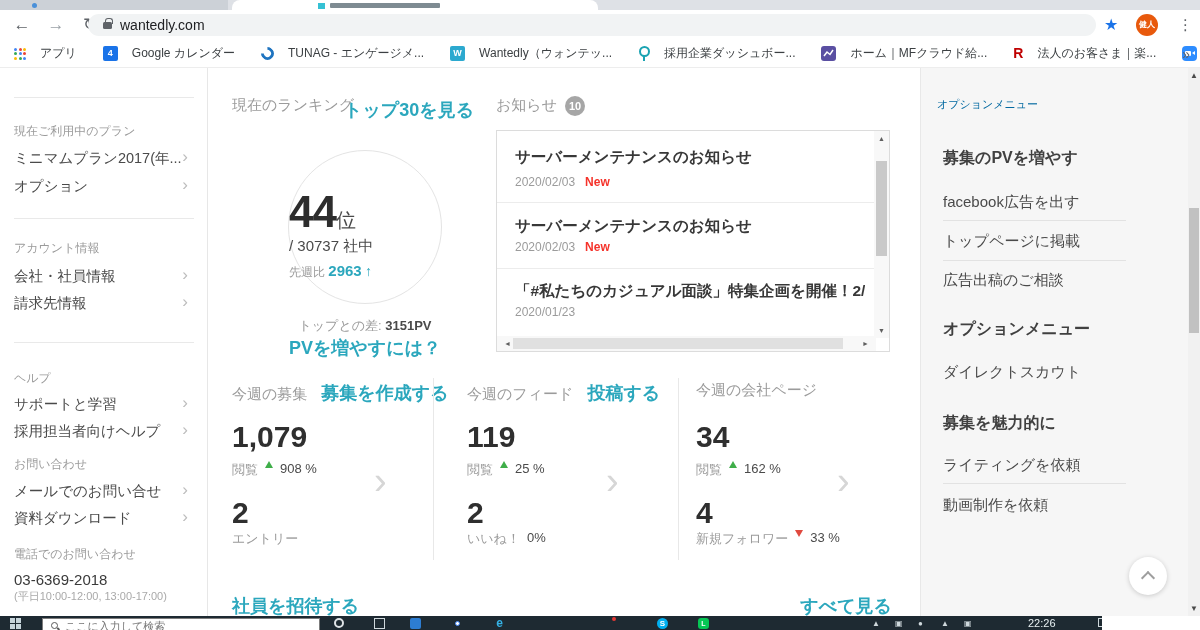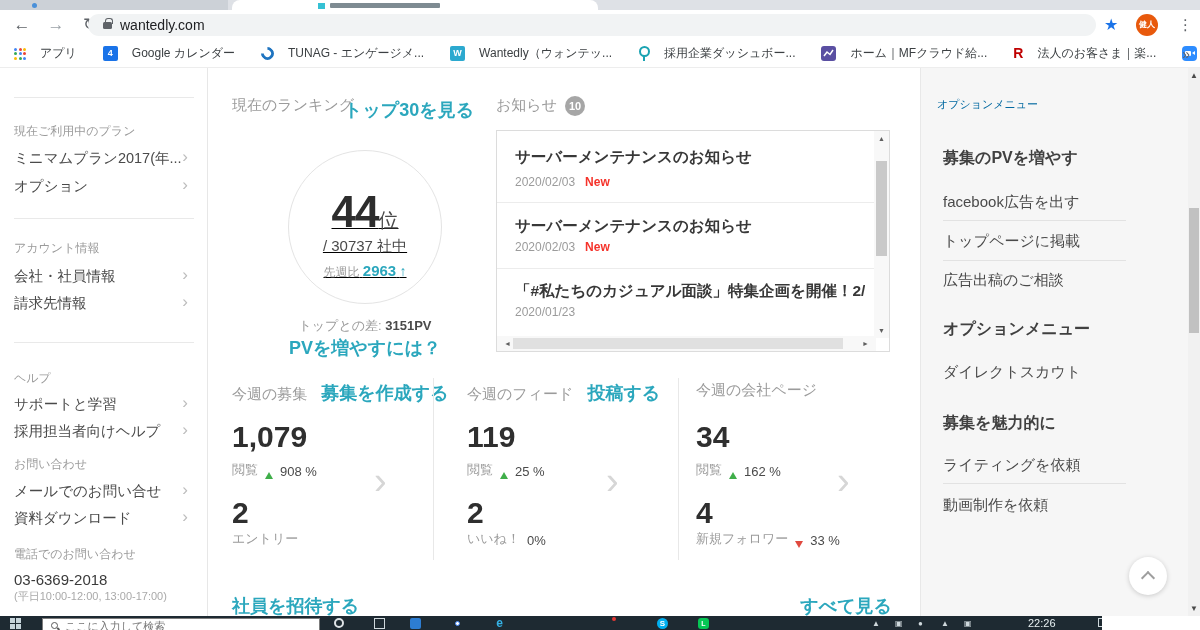--- a/index.html
+++ b/index.html
@@ -59,21 +59,21 @@
   .lsb .item { position:absolute; left:14px; width:182px; font-size:14.5px; color:#4a4a4a; cursor:pointer; }
   .lsb .item .chev { position:absolute; right:8px; top:-2px; font-size:17px; color:#bdbdbd; }
   .lsb .phone { position:absolute; left:14px; font-size:15px; color:#3a3a3a; }
   .lsb .hours { position:absolute; left:14px; font-size:11px; color:#a9a9a9; }
 
   
   .sec-title { font-size:15px; color:#9b9b9b; }
   .teal-link { font-size:18px; font-weight:bold; color:#2ba7bd; cursor:pointer; }
 
   
-  .rank-circle { position:absolute; left:288px; top:82px; width:154px; height:154px; border-radius:50%; border:1px solid #e4e4e4; background:#fff; text-align:center;text-decoration:underline; }
+  .rank-circle { position:absolute; left:288px; top:82px; width:154px; height:154px; border-radius:50%; border:1px solid #e4e4e4; background:#fff; text-align:left; }
   .rank-line { margin-top:36px; }
   .rank-num { font-size:44px; font-weight:bold; color:#2d2d2d; letter-spacing:-1px; }
   .rank-unit { font-size:20px; color:#4a4a4a; }
   .rank-total { margin-top:0px; font-size:15px; color:#4a4a4a; }
   .rank-week { margin-top:6px; font-size:12px; color:#9b9b9b; }
   .rank-week b { font-size:15px; color:#2ba7bd; }
   .rank-week .arr { color:#2ba7bd; font-weight:bold; font-size:14px; }
   .gap-row { position:absolute; left:265px; top:249px; width:200px; text-align:center; font-size:13px; color:#9b9b9b; }
   .gap-row b { color:#4a4a4a; }
   .pv-link { position:absolute; left:265px; top:268px; width:200px; text-align:center; }
@@ -88,21 +88,21 @@
   .vsb { position:absolute; right:0; top:0; width:15px; height:207px; background:#f8f8f8; }
   .vsb .thumb { position:absolute; left:2px; top:30px; width:11px; height:95px; background:#c9c9c9; }
   .sb-arrow { position:absolute; width:15px; text-align:center; font-size:7px; color:#5f5f5f; }
   .hsb { position:absolute; left:0; bottom:0; width:379px; height:15px; background:#f8f8f8; }
   .hsb .thumb { position:absolute; left:16px; top:2px; width:330px; height:11px; background:#e0e0e0; }
   .hsb .sb-arrow { top:4px; }
 
   
   .stat-head { position:absolute; display:flex; gap:14px; align-items:baseline; }
   .stat-value { position:absolute; font-size:30px; font-weight:bold; color:#2f2f2f; }
-  .stat-metric { position:absolute; display:flex; align-items:flex-end; gap:7px; font-size:13px; color:#9b9b9b; }
+  .stat-metric { position:absolute; display:flex; align-items:flex-start; gap:7px; font-size:13px; color:#9b9b9b; }
   .stat-metric .pct { color:#4a4a4a; }
   .tri-up { width:0; height:0; border-left:4.5px solid transparent; border-right:4.5px solid transparent; border-bottom:7px solid #3fae49; }
   .tri-down { width:0; height:0; border-left:4.5px solid transparent; border-right:4.5px solid transparent; border-top:7px solid #e0493f; }
   .big-chev { position:absolute; font-size:38px; font-weight:200; color:#d6d6d6; cursor:pointer; line-height:30px; }
   .vdiv { position:absolute; width:1px; height:182px; background:#e8e8e8; }
 
   
   .emp-row { position:absolute; left:232px; top:526px; display:flex; gap:16px; align-items:baseline; }
   .see-all { position:absolute; left:772px; top:526px; width:120px; text-align:right; }
 

